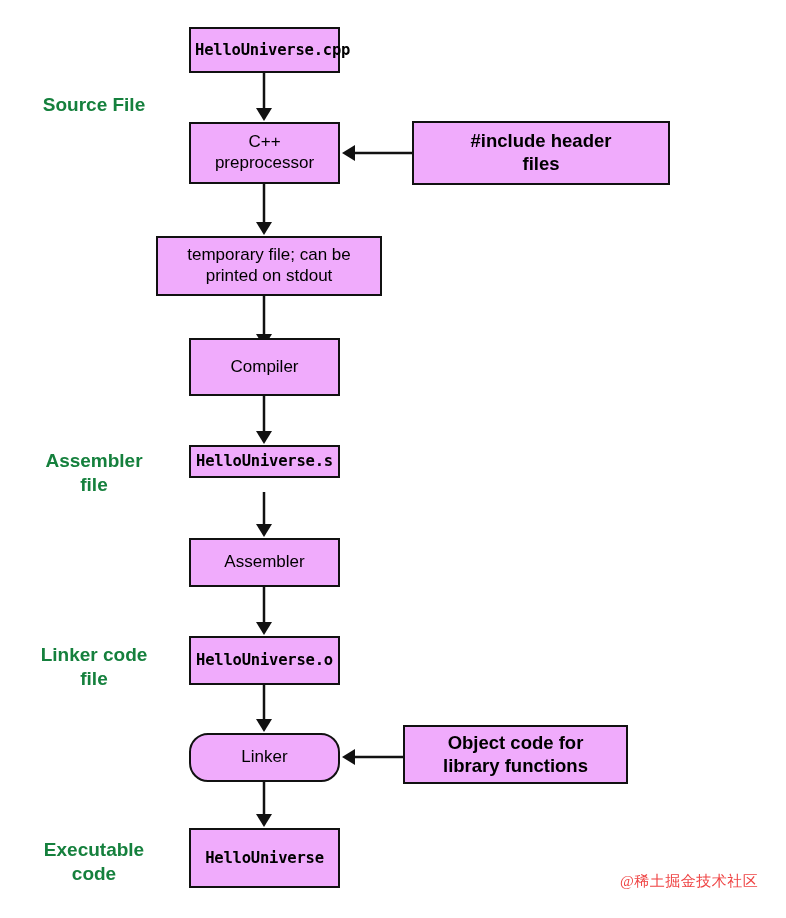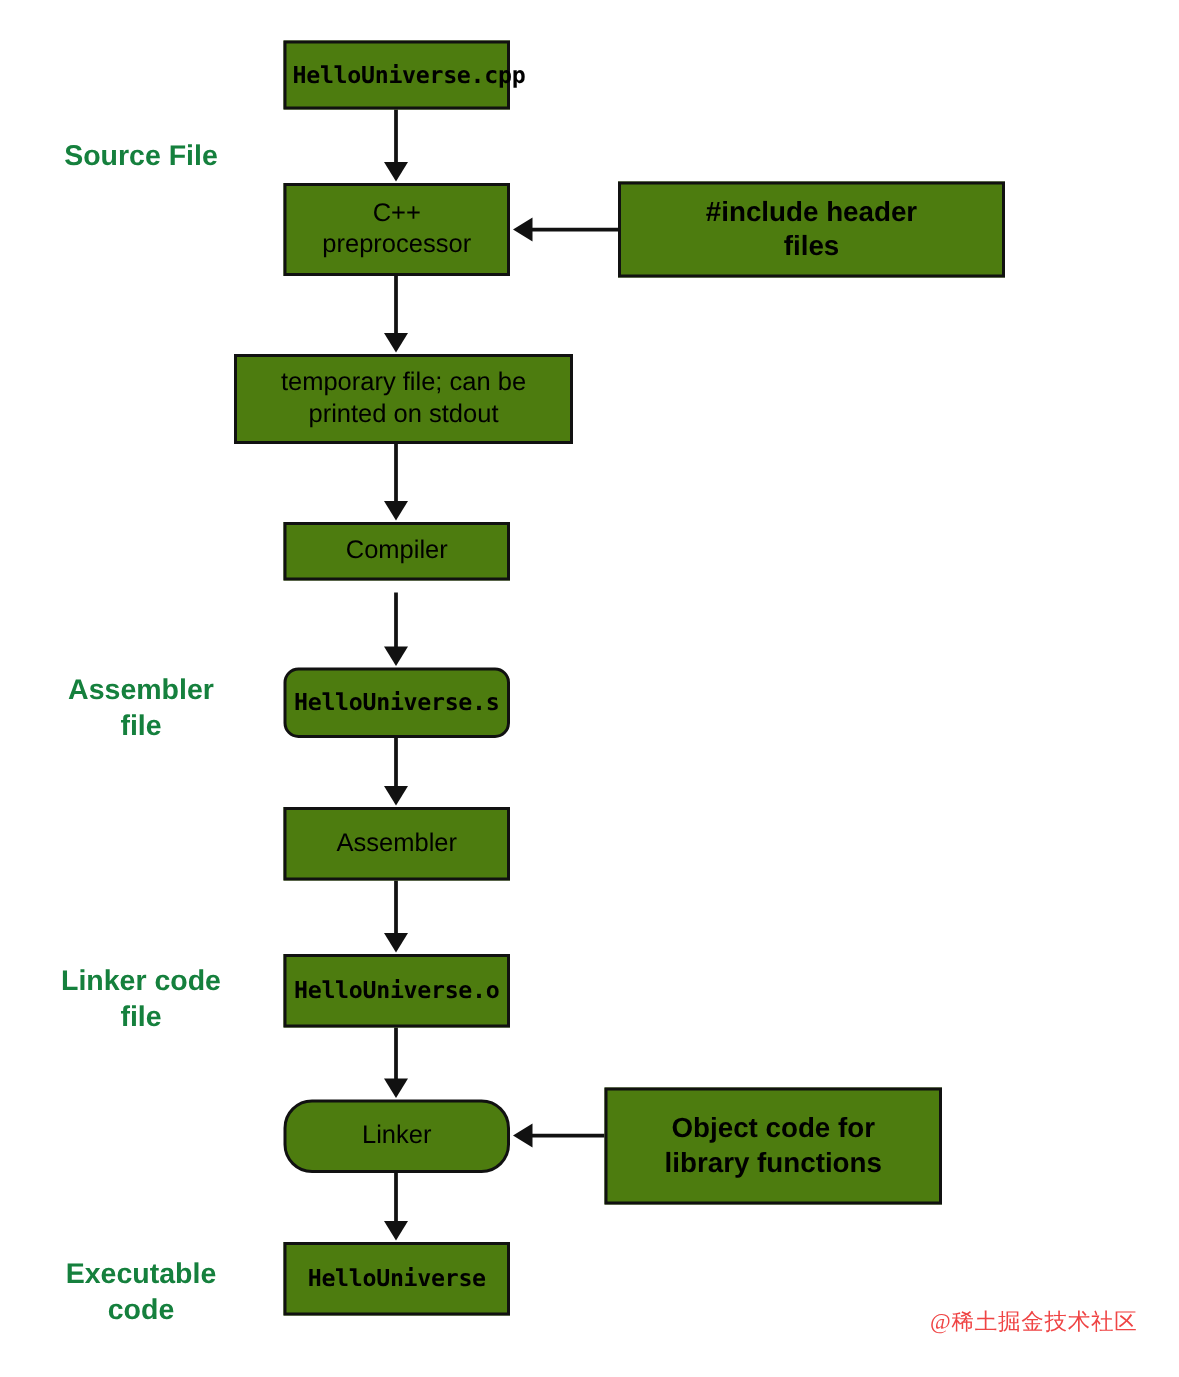--- a/index.html
+++ b/index.html
@@ -25,21 +25,21 @@
     position: absolute;
     left: 0; top: 0;
     width: 786px;
     height: 918px;
     pointer-events: none;
   }
   .node {
     position: absolute;
     box-sizing: border-box;
     border: 2.5px solid #111111;
-    background: #4d7c0f;
+    background: #f0abfc;
     display: flex;
     align-items: center;
     justify-content: center;
     text-align: center;
     line-height: 1.22;
   }
   .node .txt {
     display: block;
     width: 100%;
     padding: 0 4px;
@@ -138,40 +138,40 @@
 preprocessor</span>
       </div>
       <div class="node strong" style="left: 412px; top: 121px; width: 258px; height: 64px;">
         <span class="txt">#include header
 files</span>
       </div>
       <div class="node plain" style="left: 156px; top: 236px; width: 226px; height: 60px;">
         <span class="txt">temporary file; can be
 printed on stdout</span>
       </div>
-      <div class="node plain" style="left: 189px; top: 348px; width: 151px; height: 39px;">
+      <div class="node plain" style="left: 189px; top: 338px; width: 151px; height: 58px;">
         <span class="txt">Compiler</span>
       </div>
-      <div class="node mono" style="left: 189px; top: 445px; width: 151px; height: 47px; border-radius: 10px;">
+      <div class="node mono" style="left: 189px; top: 445px; width: 151px; height: 33px;">
         <span class="txt">HelloUniverse.s</span>
       </div>
       <div class="node plain" style="left: 189px; top: 538px; width: 151px; height: 49px;">
         <span class="txt">Assembler</span>
       </div>
       <div class="node mono" style="left: 189px; top: 636px; width: 151px; height: 49px;">
         <span class="txt">HelloUniverse.o</span>
       </div>
       <div class="node plain" style="left: 189px; top: 733px; width: 151px; height: 49px; border-radius: 19px;">
         <span class="txt">Linker</span>
       </div>
-      <div class="node strong" style="left: 403px; top: 725px; width: 225px; height: 78px;">
+      <div class="node strong" style="left: 403px; top: 725px; width: 225px; height: 59px;">
         <span class="txt">Object code for
 library functions</span>
       </div>
-      <div class="node mono" style="left: 189px; top: 828px; width: 151px; height: 49px;">
+      <div class="node mono" style="left: 189px; top: 828px; width: 151px; height: 60px;">
         <span class="txt">HelloUniverse</span>
       </div>
     </div>
   <div id="stage-labels">
       <div class="stage-label" style="left: 14px; top: 93px; width: 160px;">Source File</div>
       <div class="stage-label" style="left: 14px; top: 449px; width: 160px;">Assembler
 file</div>
       <div class="stage-label" style="left: 14px; top: 643px; width: 160px;">Linker code
 file</div>
       <div class="stage-label" style="left: 14px; top: 838px; width: 160px;">Executable

